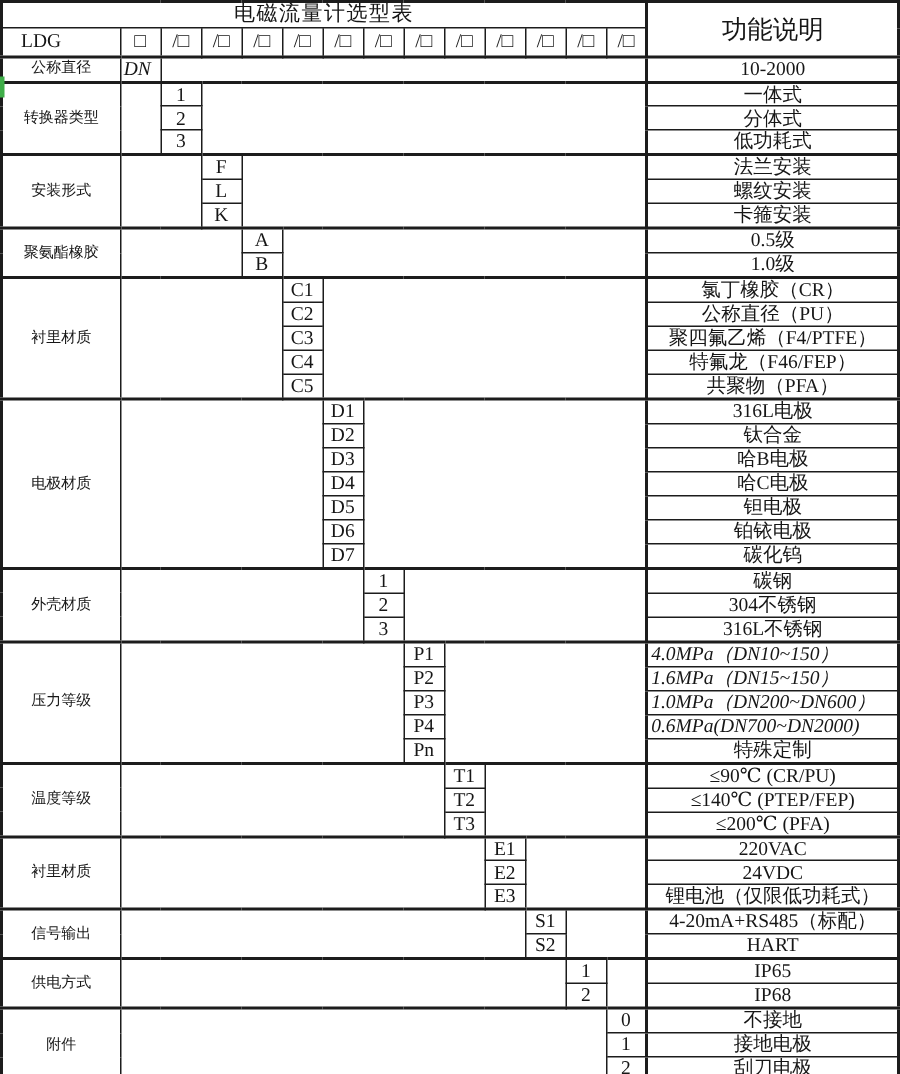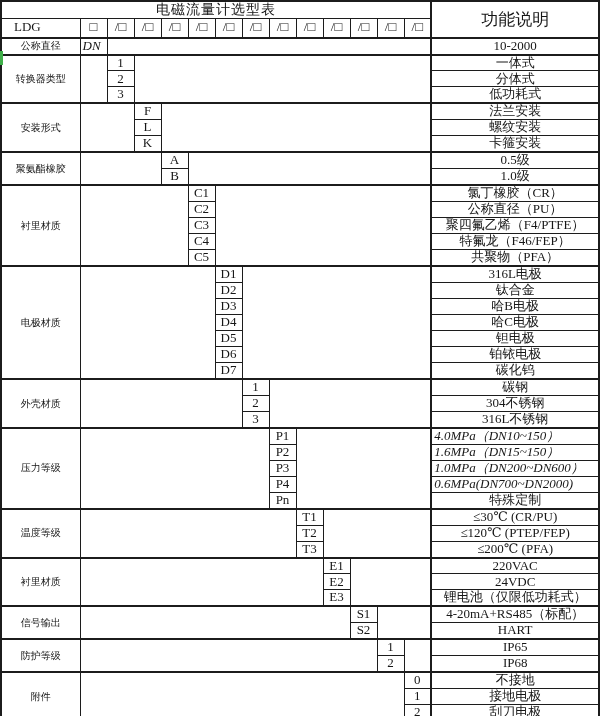--- a/index.html
+++ b/index.html
@@ -212,25 +212,25 @@
 <tr>
   <td>Pn</td>
   <td class="desc">特殊定制</td>
 </tr>
 
 <tr>
   <td class="lbl gt" rowspan="3">温度等级</td>
   <td class="gt" rowspan="3" colspan="8"></td>
   <td class="gt">T1</td>
   <td class="gt" rowspan="3" colspan="4"></td>
-  <td class="desc gt">≤30℃ (CR/PU)</td>
+  <td class="desc gt">≤90℃ (CR/PU)</td>
 </tr>
 <tr>
   <td>T2</td>
-  <td class="desc">≤120℃ (PTEP/FEP)</td>
+  <td class="desc">≤140℃ (PTEP/FEP)</td>
 </tr>
 <tr>
   <td>T3</td>
   <td class="desc">≤200℃ (PFA)</td>
 </tr>
 
 <tr>
   <td class="lbl gt" rowspan="3">衬里材质</td>
   <td class="gt" rowspan="3" colspan="9"></td>
   <td class="gt">E1</td>
@@ -252,21 +252,21 @@
   <td class="gt">S1</td>
   <td class="gt" rowspan="2" colspan="2"></td>
   <td class="desc gt">4-20mA+RS485（标配）</td>
 </tr>
 <tr>
   <td>S2</td>
   <td class="desc">HART</td>
 </tr>
 
 <tr>
-  <td class="lbl gt" rowspan="2">防护等级</td>
+  <td class="lbl gt" rowspan="2">供电方式</td>
   <td class="gt" rowspan="2" colspan="11"></td>
   <td class="gt">1</td>
   <td class="gt" rowspan="2" colspan="1"></td>
   <td class="desc gt">IP65</td>
 </tr>
 <tr>
   <td>2</td>
   <td class="desc">IP68</td>
 </tr>
 

